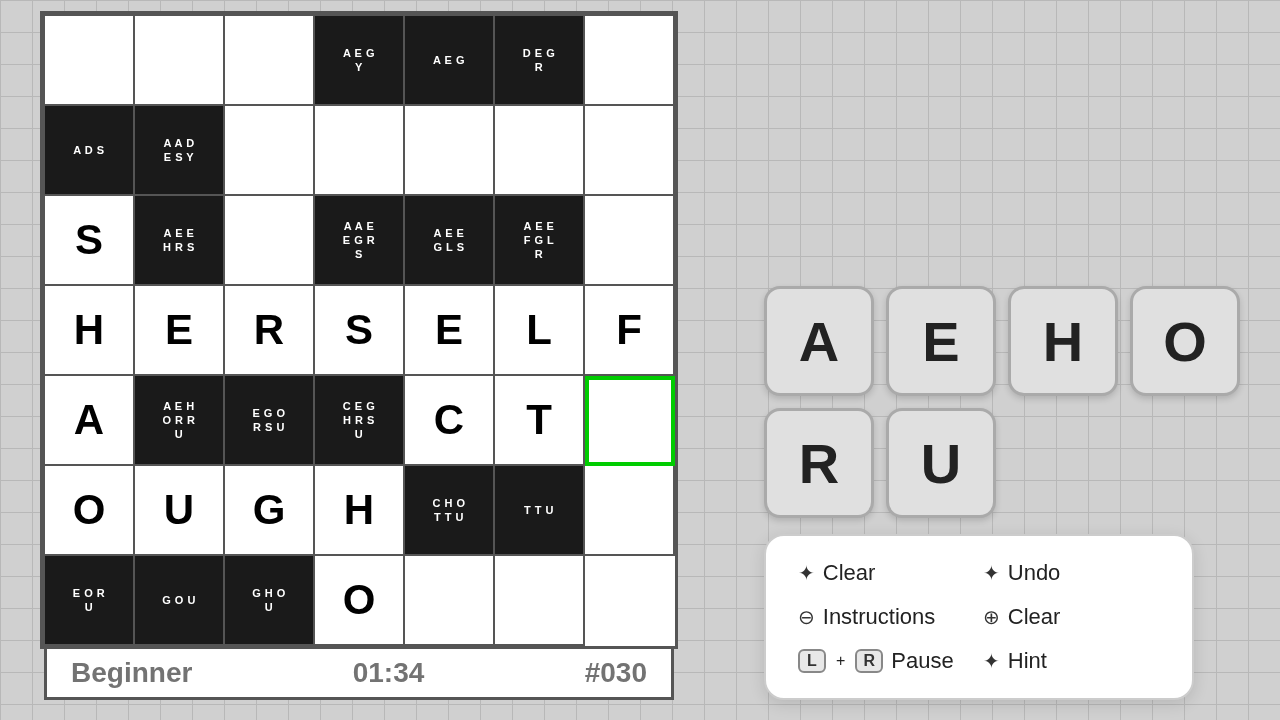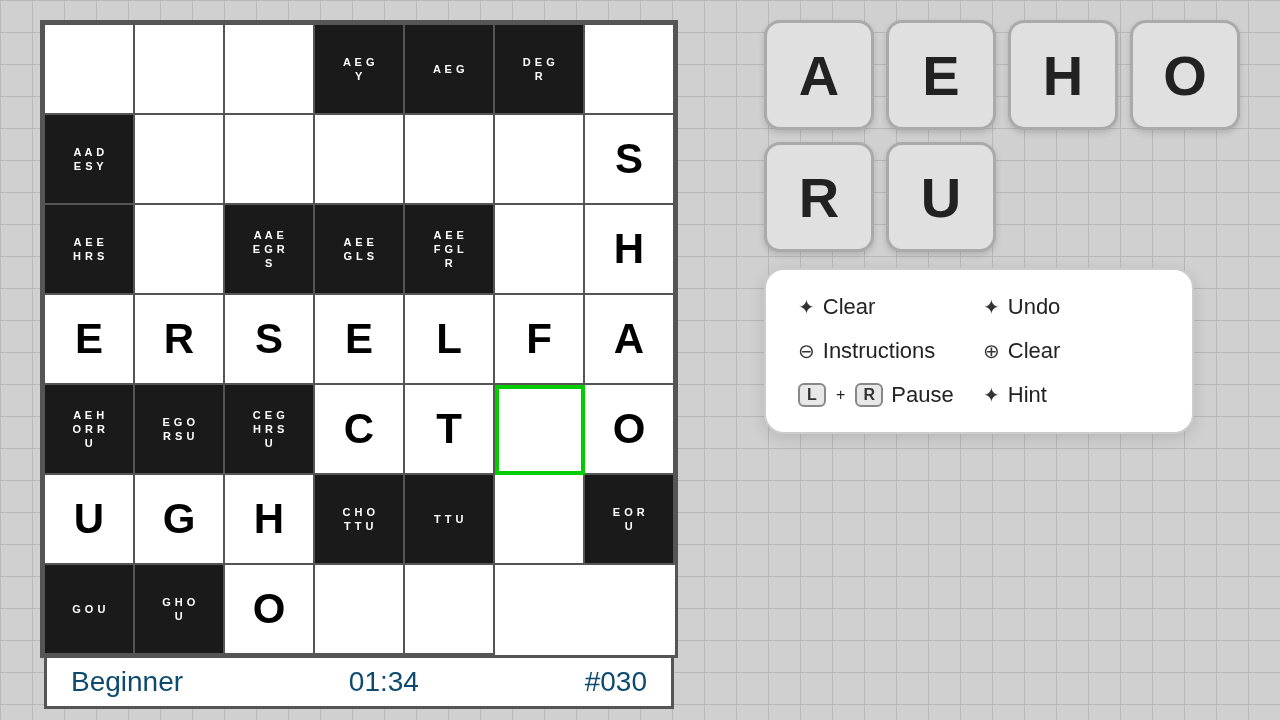--- a/index.html
+++ b/index.html
@@ -25,21 +25,21 @@
       background-color: #d0d0d0;
     }
 
     
     .main-container {
       position: absolute;
       top: 0; left: 0;
       width: 1280px;
       height: 720px;
       display: flex;
-      align-items: flex-start;
+      align-items: flex-end;
       justify-content: space-between;
       padding: 20px 40px;
     }
 
     
     .board-section {
       display: flex;
       flex-direction: column;
       align-items: center;
     }
@@ -108,22 +108,22 @@
       border: 3px solid #555;
       border-top: none;
       display: flex;
       align-items: center;
       justify-content: space-between;
       padding: 8px 24px;
     }
 
     .status-text {
       font-size: 28px;
-      font-weight: 400;
-      color: #0c4a6e;
+      font-weight: 700;
+      color: #737373;
     }
 
     
     .right-panel {
       display: flex;
       flex-direction: column;
       align-items: flex-start;
       gap: 16px;
       margin-left: 20px;
     }
@@ -224,20 +224,23 @@
           <div class="cell-candidates">A E G<br>Y</div>
         </div>
         <div class="cell black">
           <div class="cell-candidates">A E G</div>
         </div>
         <div class="cell black">
           <div class="cell-candidates">D E G<br>R</div>
         </div>
         <div class="cell empty"></div>
 
+        <div class="cell black">
+          <div class="cell-candidates">A D S</div>
+        </div>
         <div class="cell black">
           <div class="cell-candidates">A A D<br>E S Y</div>
         </div>
         <div class="cell empty"></div>
         <div class="cell empty"></div>
         <div class="cell empty"></div>
         <div class="cell empty"></div>
         <div class="cell empty"></div>
 
         <div class="cell empty">

